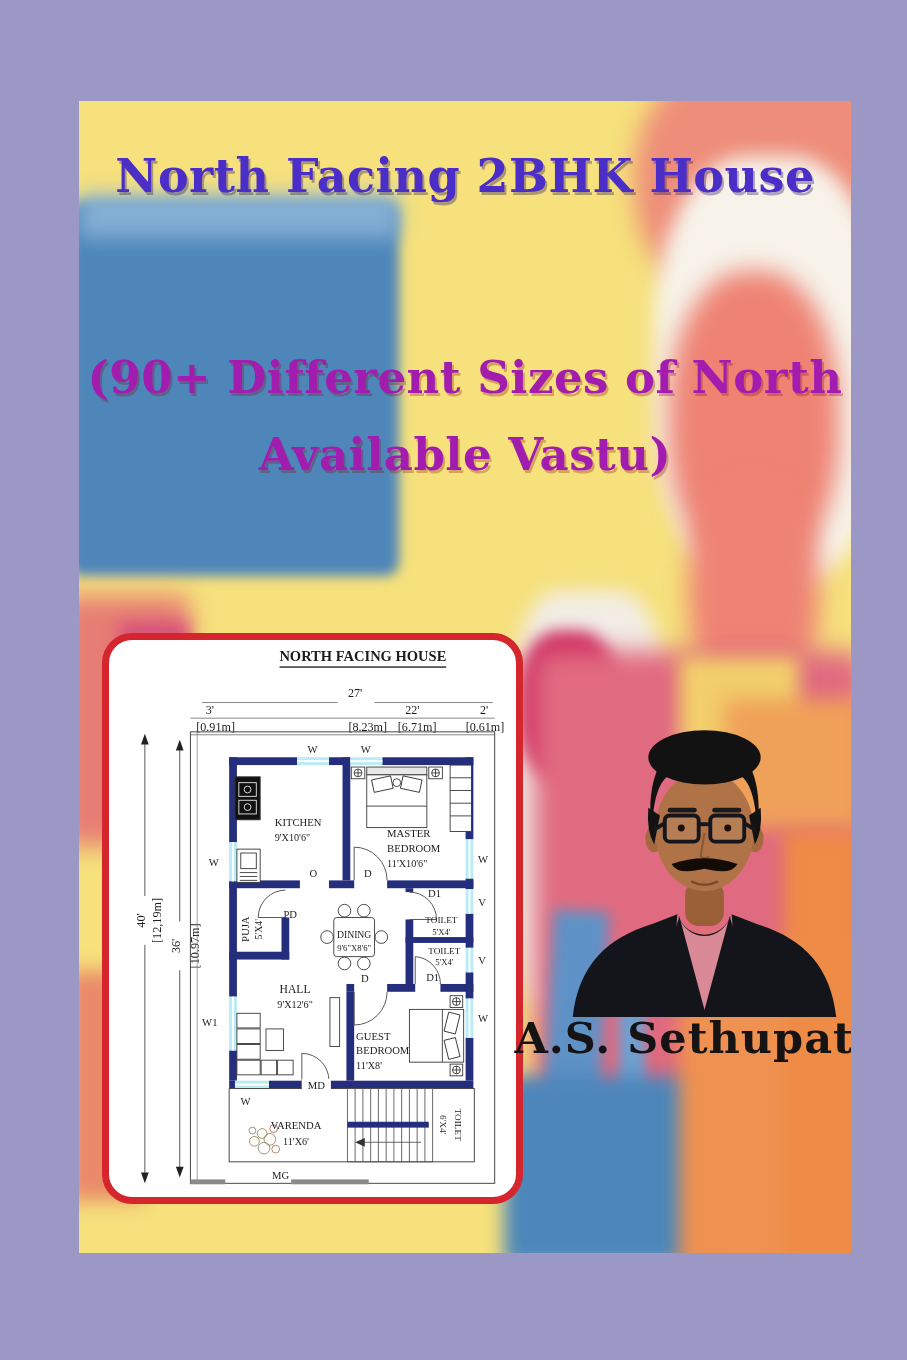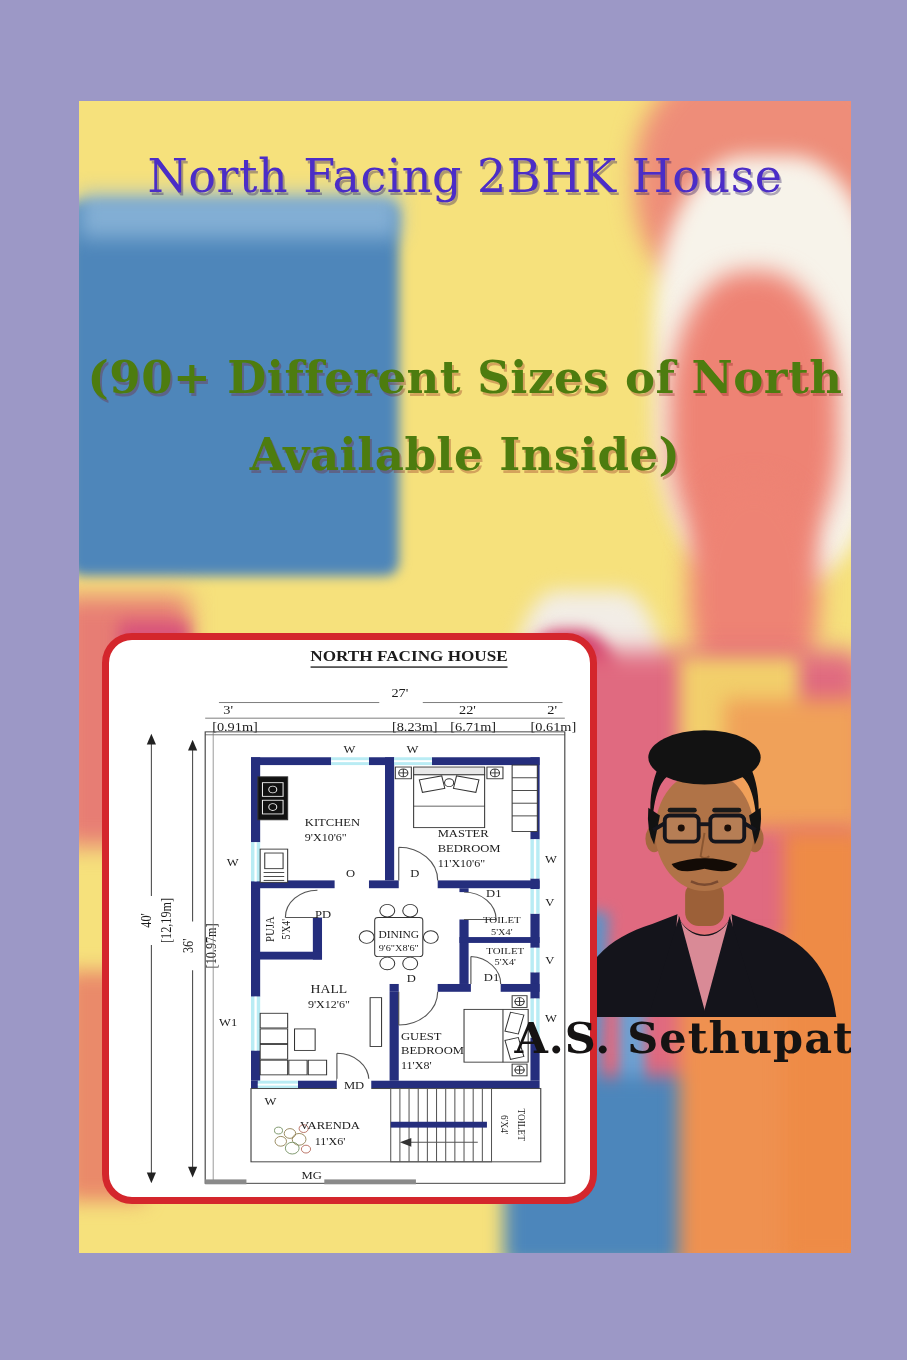--- a/index.html
+++ b/index.html
@@ -23,27 +23,27 @@
   .b-yellow-dab{left:600px;top:556px;width:120px;height:90px;background:#f2cf6b;filter:blur(9px);}
   .b-orange-dab{left:645px;top:598px;width:140px;height:130px;background:#f0a159;filter:blur(10px);}
   .b-bluestroke1{left:468px;top:810px;width:55px;height:270px;background:#5e92c7;filter:blur(7px);transform:rotate(3deg);}
   .b-bluestroke2{left:540px;top:865px;width:26px;height:210px;background:#6da0d1;filter:blur(6px);}
   .b-blue-bottom{left:425px;top:975px;width:230px;height:190px;background:#4c86bb;filter:blur(9px);}
   .b-orange-right{left:600px;top:840px;width:200px;height:330px;background:#ef9150;filter:blur(9px);}
   .b-orange-col{left:705px;top:730px;width:80px;height:430px;background:#ee8b46;filter:blur(9px);}
   .b-red-left-low{left:-15px;top:870px;width:80px;height:230px;background:#ea8a6a;filter:blur(10px);}
   
   .title-block{position:absolute;left:0;top:36px;width:100%;text-align:center;z-index:3;
-    font-weight:normal;font-size:46px;line-height:78px;color:#4b2dc7;
+    font-weight:bold;font-size:46px;line-height:78px;color:#4b2dc7;
     text-shadow:2px 3px 0 rgba(35,18,90,.35);letter-spacing:.5px;}
   .subtitle-block{position:absolute;left:0;top:238px;width:100%;text-align:center;z-index:3;
-    font-weight:bold;font-size:45px;line-height:77px;color:#4d7c0f;
+    font-weight:bold;font-size:45px;line-height:77px;color:#a21caf;
     text-shadow:2px 3px 0 rgba(130,20,20,.3);letter-spacing:.5px;}
   
-  .plan-card{position:absolute;left:23px;top:532px;width:495px;height:571px;z-index:5;
+  .plan-card{position:absolute;left:23px;top:532px;width:421px;height:571px;z-index:5;
     background:#fff;border:7px solid #d4262c;border-radius:30px;box-sizing:border-box;overflow:hidden;}
   .plan-card svg{position:absolute;inset:0;width:100%;height:100%;}
   
   .portrait{position:absolute;left:478px;top:606px;width:295px;height:310px;z-index:4;}
   .author-name{position:absolute;left:420px;top:912px;width:420px;z-index:6;text-align:center;
     font-weight:bold;font-size:43px;color:#151313;letter-spacing:1px;}
   
   .pt{font-family:"Liberation Serif",serif;fill:#1c1c1c;}
 </style>
 </head>
@@ -71,21 +71,21 @@
     <div class="pb b-blue-bottom"></div>
     <div class="pb b-orange-right"></div>
     <div class="pb b-orange-col"></div>
     <div class="pb b-red-left-low"></div>
 
     <div class="title-block">
       <div>North Facing 2BHK House</div>
     </div>
     <div class="subtitle-block">
       <div>(90+ Different Sizes of North</div>
-      <div>Available Inside)</div>
+      <div>Available Vastu)</div>
     </div>
 
     <div class="plan-card">
       <svg viewBox="0 0 420 570" preserveAspectRatio="none">
 
         <text class="pt" x="262" y="22" font-size="15" font-weight="bold" text-anchor="middle">NORTH FACING HOUSE</text>
         <rect x="176" y="27" width="172" height="1.4" fill="#222"></rect>
 
         <g stroke="#666" stroke-width="0.8">
           <line x1="96" y1="64" x2="236" y2="64"></line>

